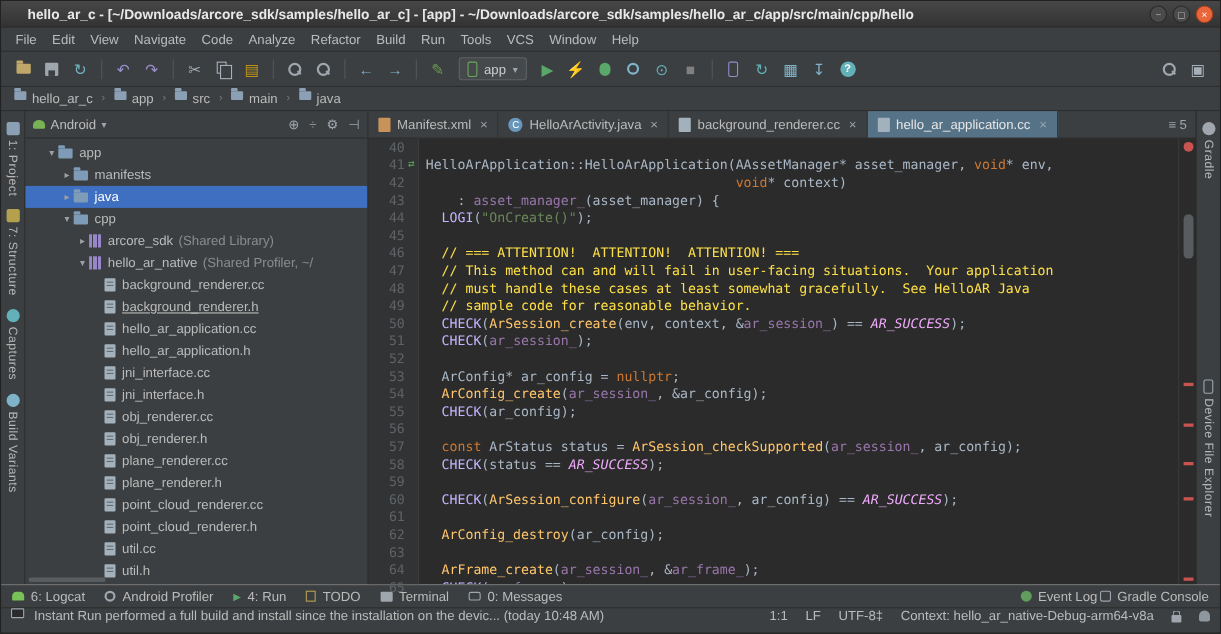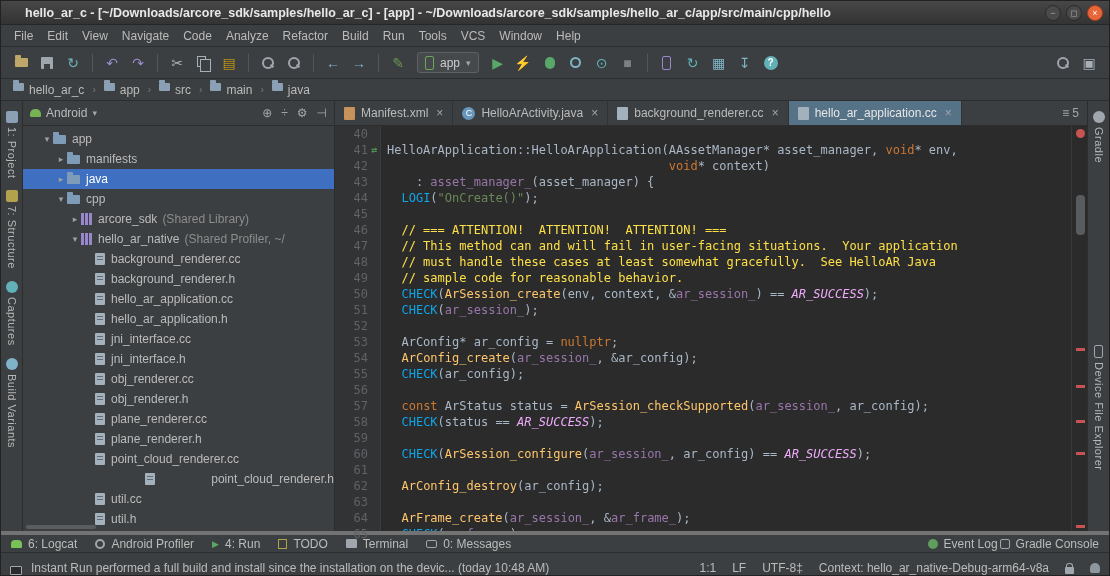--- a/index.html
+++ b/index.html
@@ -69,30 +69,30 @@
   .ficn-cpp{background:#a3b1bc}
   .editor{flex:1;display:flex;min-height:0;position:relative}
   .gutter{width:46px;flex:0 0 46px;background:#313335;border-right:1px solid #3a3d3f;font:12px/16px "DejaVu Sans Mono",monospace;color:#606366}
   .gl{display:flex;align-items:center;height:16px;justify-content:flex-end}
   .gnum{text-align:right}
   .gmark{width:12px;text-align:center;color:#5ba85b;font-size:10px;line-height:16px}
   .code{flex:1;font:12px/16px "DejaVu Sans Mono",monospace;white-space:pre;overflow:hidden;padding-left:6px;color:#a9b7c6;position:relative}
   .code .guide{position:absolute;top:0;bottom:0;left:690px;width:1px;background:#393939}
   .cl{height:16px}
   .tk-p{color:#a9b7c6}.tk-k{color:#cc7832}.tk-s{color:#6a8759}.tk-c{color:#fde047}
-  .tk-fn{color:#ffc66b}.tk-m{color:#0ea5e9}.tk-f{color:#9876aa}.tk-cs{color:#f0abfc;font-style:italic}
+  .tk-fn{color:#ffc66b}.tk-m{color:#c4b5fd}.tk-f{color:#9876aa}.tk-cs{color:#f0abfc;font-style:italic}
   .vscroll{width:13px;flex:0 0 13px;position:relative;background:#2b2b2b}
   .vthumb{position:absolute;left:2px;right:2px;background:#585c5f;border-radius:4px}
   .emark{position:absolute;left:2px;right:2px;height:3px;background:#c75450}
   .ebadge{position:absolute;top:3px;left:2px;width:9px;height:9px;border-radius:50%;background:#c75450}
   
-  .bottombar{height:21px;flex:0 0 21px;display:flex;align-items:center;padding:0 10px;border-top:4px solid #737373;gap:18px}
+  .bottombar{height:21px;flex:0 0 21px;display:flex;align-items:center;padding:0 10px;border-top:1px solid #737373;gap:18px}
   .bb-item{display:flex;align-items:center;gap:6px;white-space:nowrap}
   .bb-right{margin-left:auto;display:flex;gap:2px}
-  .statusbar{height:23px;flex:0 0 23px;display:flex;align-items:flex-end;border-top:1px solid #2d2d2d;padding:0 9px;gap:9px}
+  .statusbar{height:23px;flex:0 0 23px;display:flex;align-items:flex-start;border-top:1px solid #2d2d2d;padding:0 9px;gap:9px}
   .status-msg{white-space:nowrap;overflow:hidden}
   .status-right{margin-left:auto;display:flex;gap:16px;align-items:center;white-space:nowrap}
   
   .icn{display:inline-block}
   .icn-folder{width:13px;height:9px;background:#bfa76a;border-radius:1px;position:relative}
   .icn-folder::before{content:"";position:absolute;top:-3px;left:0;width:6px;height:3px;background:inherit;border-radius:1px 1px 0 0}
   .icn-folder.small{width:11px;height:8px;background:#8ba0b4}
   .icn-floppy{width:12px;height:12px;background:#9fa6ad;border-radius:1px;position:relative}
   .icn-floppy::after{content:"";position:absolute;bottom:0;left:3px;width:6px;height:5px;background:#3c3f41}
   .icn-search{width:12px;height:12px;position:relative}
@@ -332,21 +332,21 @@
             <span class="arrow">▾</span>
             <span class="ticn ticn-lib"></span>
             <span class="tree-label">hello_ar_native</span>
             <span class="tree-meta">(Shared Profiler, ~/</span>
           </div>
           <div class="tree-row" style="padding-left: 60px;">
             <span class="arrow"></span>
             <span class="ticn ticn-cpp"></span>
             <span class="tree-label">background_renderer.cc</span>
           </div>
-          <div class="tree-row" style="padding-left: 60px;">
+          <div class="tree-row" style="padding-left: 60px; text-decoration: underline;">
             <span class="arrow"></span>
             <span class="ticn ticn-cpp"></span>
             <span class="tree-label">background_renderer.h</span>
           </div>
           <div class="tree-row" style="padding-left: 60px;">
             <span class="arrow"></span>
             <span class="ticn ticn-cpp"></span>
             <span class="tree-label">hello_ar_application.cc</span>
           </div>
           <div class="tree-row" style="padding-left: 60px;">
@@ -382,21 +382,21 @@
           <div class="tree-row" style="padding-left: 60px;">
             <span class="arrow"></span>
             <span class="ticn ticn-cpp"></span>
             <span class="tree-label">plane_renderer.h</span>
           </div>
           <div class="tree-row" style="padding-left: 60px;">
             <span class="arrow"></span>
             <span class="ticn ticn-cpp"></span>
             <span class="tree-label">point_cloud_renderer.cc</span>
           </div>
-          <div class="tree-row" style="padding-left: 60px; justify-content: space-between;">
+          <div class="tree-row" style="padding-left: 60px;">
             <span class="arrow"></span>
             <span class="ticn ticn-cpp"></span>
             <span class="tree-label">point_cloud_renderer.h</span>
           </div>
           <div class="tree-row" style="padding-left: 60px;">
             <span class="arrow"></span>
             <span class="ticn ticn-cpp"></span>
             <span class="tree-label">util.cc</span>
           </div>
           <div class="tree-row" style="padding-left: 60px;">

